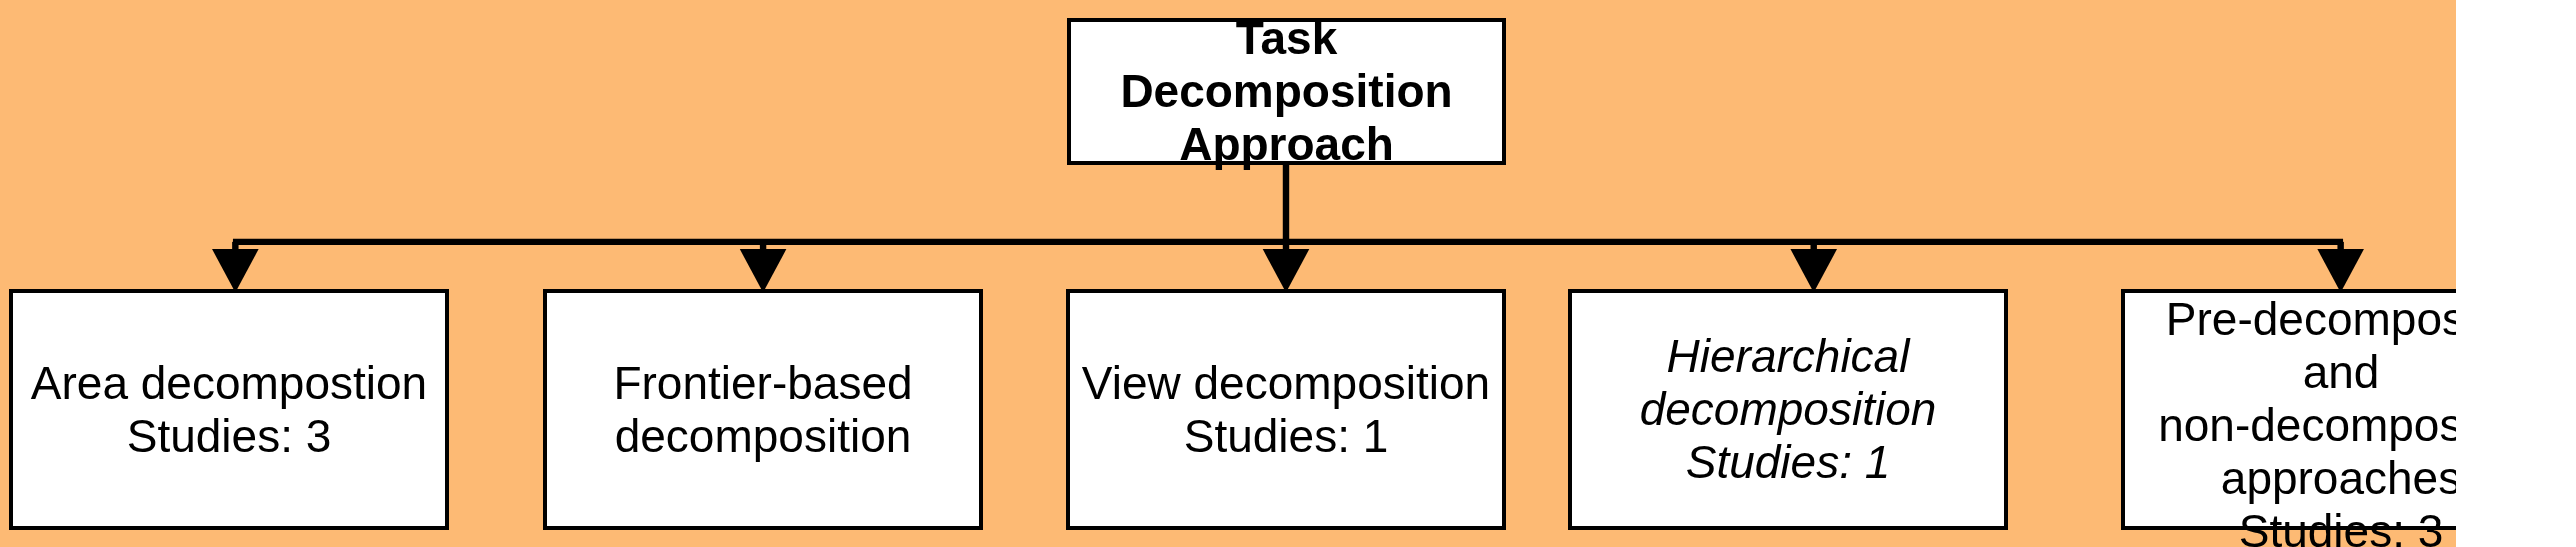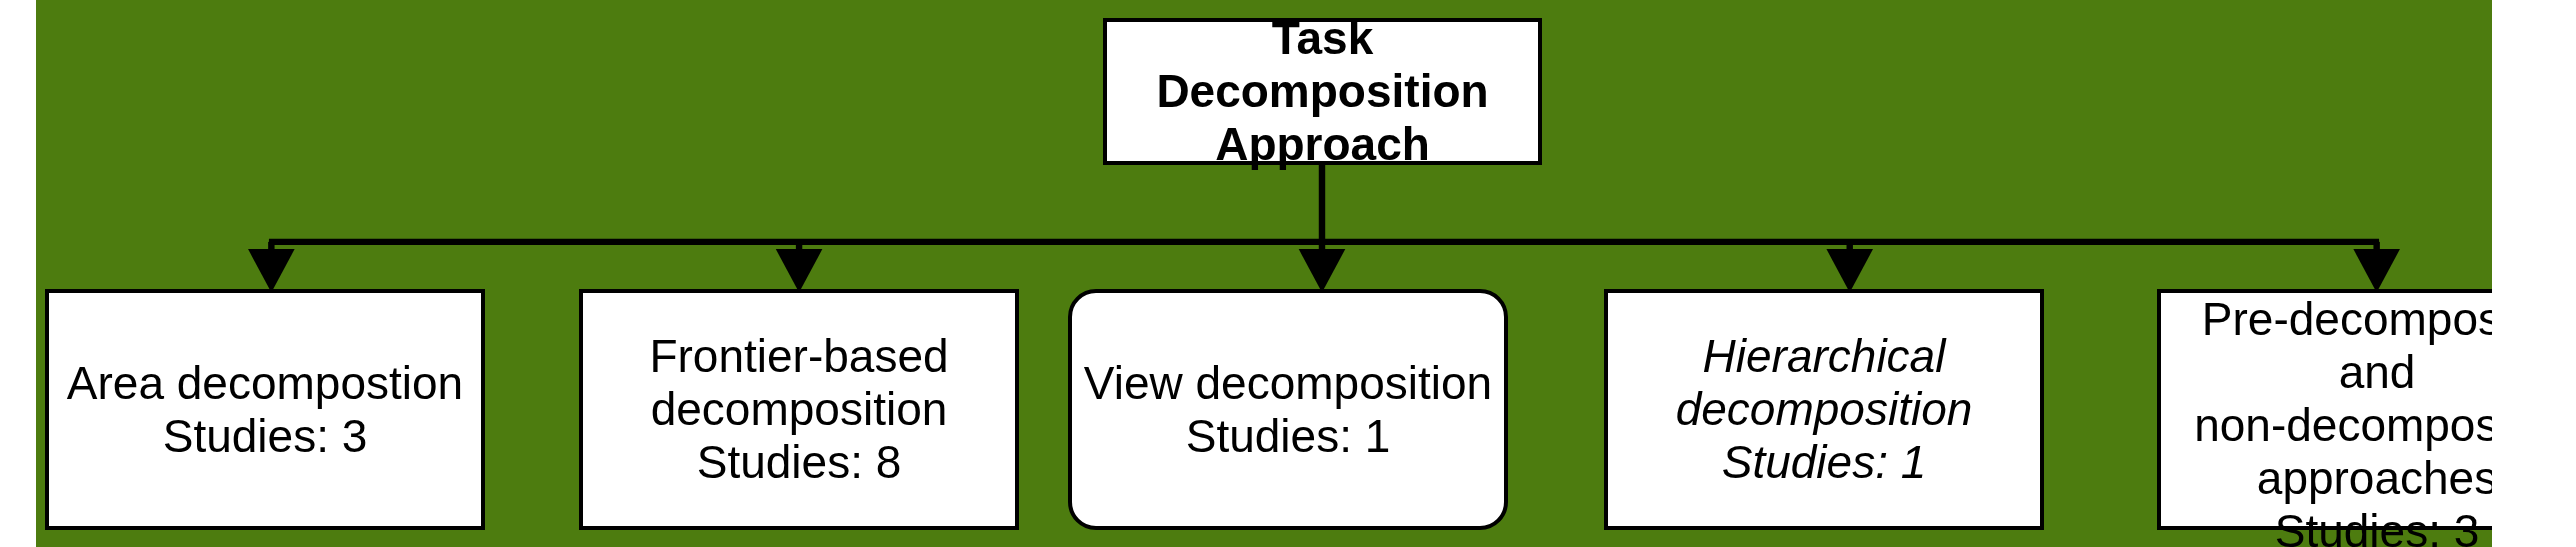--- a/index.html
+++ b/index.html
@@ -5,23 +5,22 @@
   html, body {
     margin: 0;
     padding: 0;
     background: #ffffff;
     font-family: "Liberation Sans", "DejaVu Sans", sans-serif;
   }
   .canvas {
     position: relative;
     width: 2456px;
     height: 548px;
-    background: #4d7c0f;
+    background: #fdba74;
     overflow: hidden;
-    margin-left: 36px;
   }
   .connector-layer {
     position: absolute;
     left: 0;
     top: 0;
     width: 2576px;
     height: 548px;
     z-index: 1;
   }
   .node {
@@ -51,21 +50,21 @@
     font-weight: bold;
   }
   .child-node {
     top: 289px;
     height: 241px;
     width: 440px;
     font-weight: normal;
   }
   .child-1 { left: 9px; }
   .child-2 { left: 543px; text-align: center; }
-  .child-3 { left: 1032px; border-radius: 28px; }
+  .child-3 { left: 1066px; }
   .child-4 { left: 1568px; font-style: italic; }
   .child-5 { left: 2121px; justify-content: space-between; }
 </style>
 </head>
 <body>
 
 <div class="canvas">
 
   <svg class="connector-layer" viewBox="0 0 3207 682" xmlns="http://www.w3.org/2000/svg">
 
@@ -92,21 +91,20 @@
   </div>
 
   <div class="node child-node child-1">
     <span class="node-text">Area decompostion</span>
     <span class="node-text">Studies: 3</span>
   </div>
 
   <div class="node child-node child-2">
     <span class="node-text">Frontier-based
 decomposition</span>
-    <span class="node-text">Studies: 8</span>
   </div>
 
   <div class="node child-node child-3">
     <span class="node-text">View decomposition</span>
     <span class="node-text">Studies: 1</span>
   </div>
 
   <div class="node child-node child-4">
     <span class="node-text">Hierarchical
 decomposition</span>

